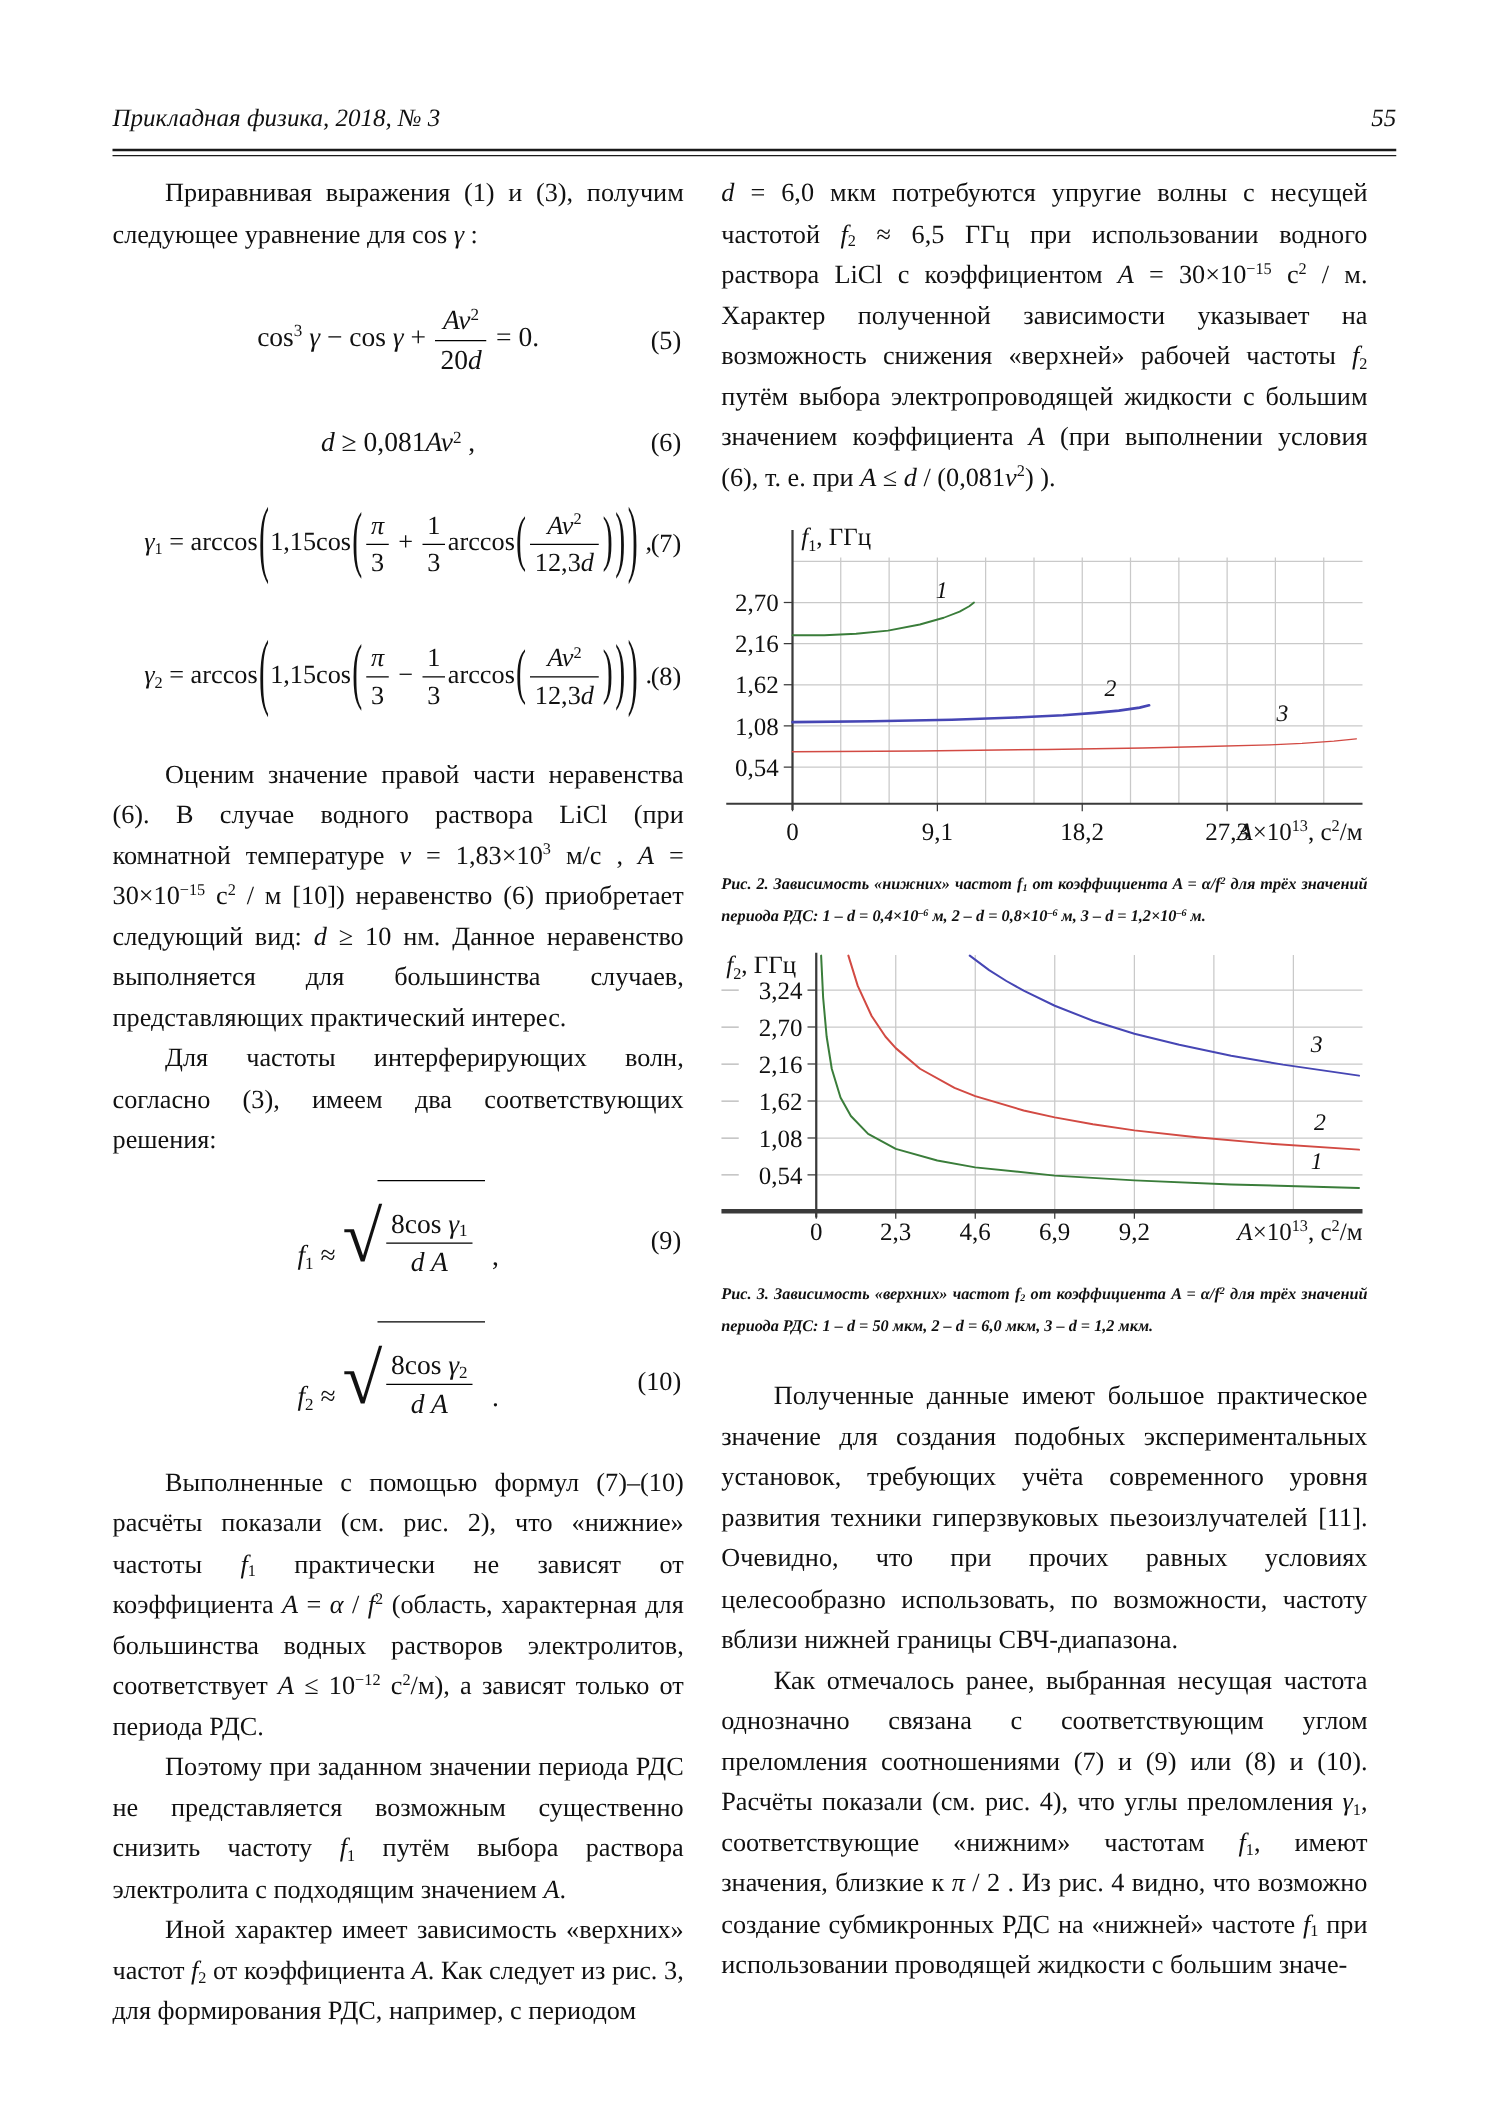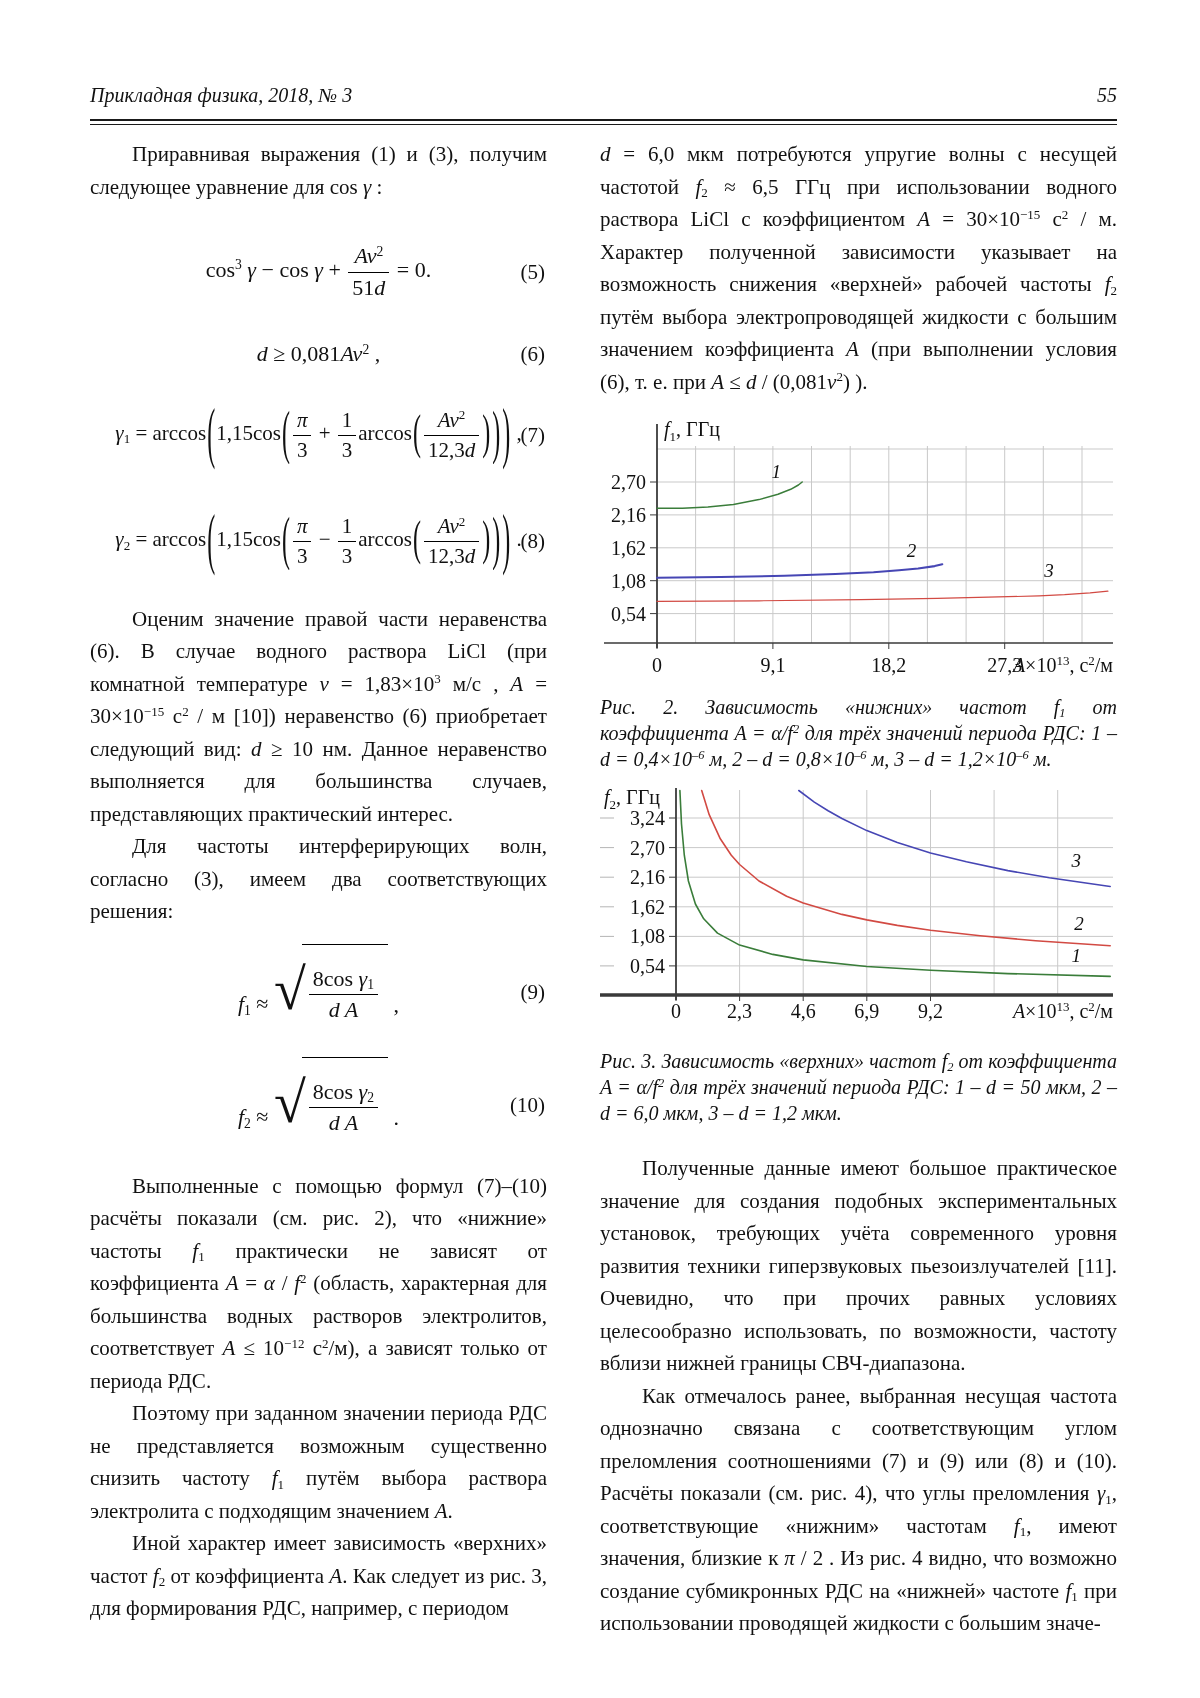--- a/index.html
+++ b/index.html
@@ -3,21 +3,21 @@
 <meta charset="utf-8">
 <style>
   html,body{margin:0;padding:0;background:#ffffff;}
   body{width:1200px;height:1698px;position:relative;color:#111;
        font-family:"Liberation Serif","DejaVu Serif",serif;}
   .page{box-sizing:border-box;width:1200px;height:1698px;padding:84px 0 0 90px;}
   .hdr{width:1027px;display:flex;justify-content:space-between;align-items:baseline;
        font-size:20px;font-style:italic;}
   .rule{width:1027px;border-top:2.5px solid #1a1a1a;border-bottom:1.2px solid #1a1a1a;
         height:3px;margin-top:12px;}
-  .cols{display:flex;gap:53px;margin-top:13px;}
+  .cols{display:flex;gap:30px;margin-top:13px;}
   .col{font-size:21px;line-height:32.5px;text-align:justify;}
   .col-left{width:457px;}
   .col-right{width:517px;}
   p.para{margin:0;text-indent:42px;}
   p.para.noindent{text-indent:0;}
   sup,sub{font-size:0.62em;line-height:0;position:relative;vertical-align:baseline;}
   sup{top:-0.55em;} sub{top:0.28em;}
   .it{font-style:italic;}
   
   .eq{position:relative;display:flex;align-items:center;justify-content:center;
@@ -36,21 +36,21 @@
   .bp.s2{transform:scaleY(2.45);}
   .bp.s3{transform:scaleY(2.85);}
   .sqrt{display:inline-flex;align-items:center;}
   .radsign{font-size:58px;line-height:0.85;margin-right:-4px;transform:translateY(-2px);}
   .radicand{border-top:1.8px solid #000;padding:3px 8px 0 5px;display:inline-flex;}
   
   figure{margin:0;}
   .figwrap{margin:0;}
   svg.chart{display:block;}
   svg.chart text{font-family:"Liberation Serif","DejaVu Serif",serif;}
-  .fig-caption{font-size:20px;line-height:26px;font-weight:normal;font-style:italic;
+  .fig-caption{font-size:13px;line-height:26px;font-weight:bold;font-style:italic;
                text-align:justify;margin:0;}
 </style>
 </head>
 <body>
 
 <div class="page">
 
   <div class="hdr">
     <span>Прикладная физика, 2018, № 3</span>
     <span>55</span>
@@ -59,21 +59,21 @@
 
   <div class="cols">
 
     <div class="col col-left">
       <p class="para"><span>Приравнивая выражения (1) и (3), получим следующее уравнение для cos </span><span class="it">γ</span><span> :</span></p>
 
       <div class="eq eq-m">
         <span class="eq-body">
           <span><span>cos</span><sup>3</sup><span> </span><span class="it">γ</span><span> − cos </span><span class="it">γ</span><span> + </span></span><span class="frac">
               <span class="num"><span class="it">Av</span><sup>2</sup></span>
-              <span class="den"><span>51</span><span class="it">d</span></span>
+              <span class="den"><span>20</span><span class="it">d</span></span>
             </span><span><span> = 0.</span></span>
         </span>
         <span class="eqno">(5)</span>
       </div>
 
 
       <div class="eq eq-m">
         <span class="eq-body"><span class="it">d</span><span> ≥ 0,081</span><span class="it">Av</span><sup>2</sup><span> ,</span></span>
         <span class="eqno">(6)</span>
       </div>

